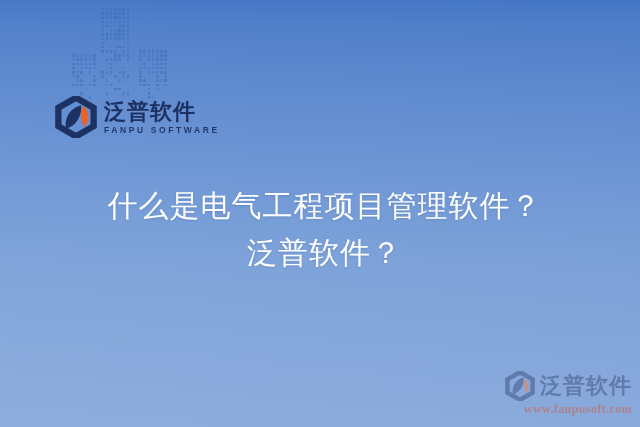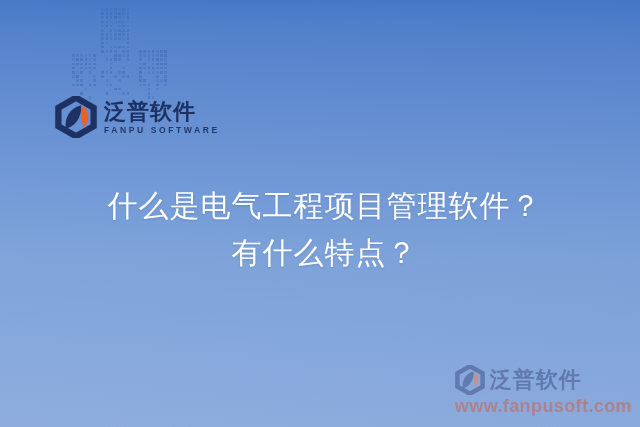--- a/index.html
+++ b/index.html
@@ -82,22 +82,22 @@
   }
   .wm-row { display:flex; align-items:center; }
   .wm-mark { width:30px; height:30px; flex:0 0 30px; }
   .wm-cn {
     font-family:"DejaVu Sans", sans-serif;
     font-size:22px; font-weight:700;
     color:#4b5f93; letter-spacing:1px;
     margin-left:5px; line-height:1.05;
   }
   .wm-url {
-    font-family:Liberation Sans, sans-serif;
-    font-size:18px; font-weight:700;
+    font-family:Liberation Serif, serif;
+    font-size:12px; font-weight:700;
     color:#c36a5c; letter-spacing:0.4px;
     text-align:right; margin-top:1px;
   }
 </style>
 </head>
 <body>
 
 <div id="stage">
 
   <div id="dotart">
@@ -308,21 +308,21 @@
       <path d="M66 24 C82 34 84 58 70 74 C60 60 60 40 66 24 Z" fill="#e8622a"></path>
     </svg>
     <div class="logo-words">
       <div class="logo-cn">泛普软件</div>
       <div class="logo-en">FANPU SOFTWARE</div>
     </div>
   </div>
 
   <div id="headline">
     <span class="hl-line">什么是电气工程项目管理软件？</span>
-    <span class="hl-line">有什么特点？</span>
+    <span class="hl-line">泛普软件？</span>
   </div>
 
   <div id="watermark">
     <div class="wm-row">
       <svg class="wm-mark" viewBox="0 0 100 100">
         <path d="M50 4 L92 28 L92 72 L50 96 L8 72 L8 28 Z" fill="none" stroke="#4b5f93" stroke-width="15"></path>
         <path d="M62 22 C34 30 22 52 26 78 C44 74 58 58 62 36 Z" fill="#4b5f93"></path>
         <path d="M66 24 C82 34 84 58 70 74 C60 60 60 40 66 24 Z" fill="#d98a6e"></path>
       </svg>
       <div class="wm-cn">泛普软件</div>

